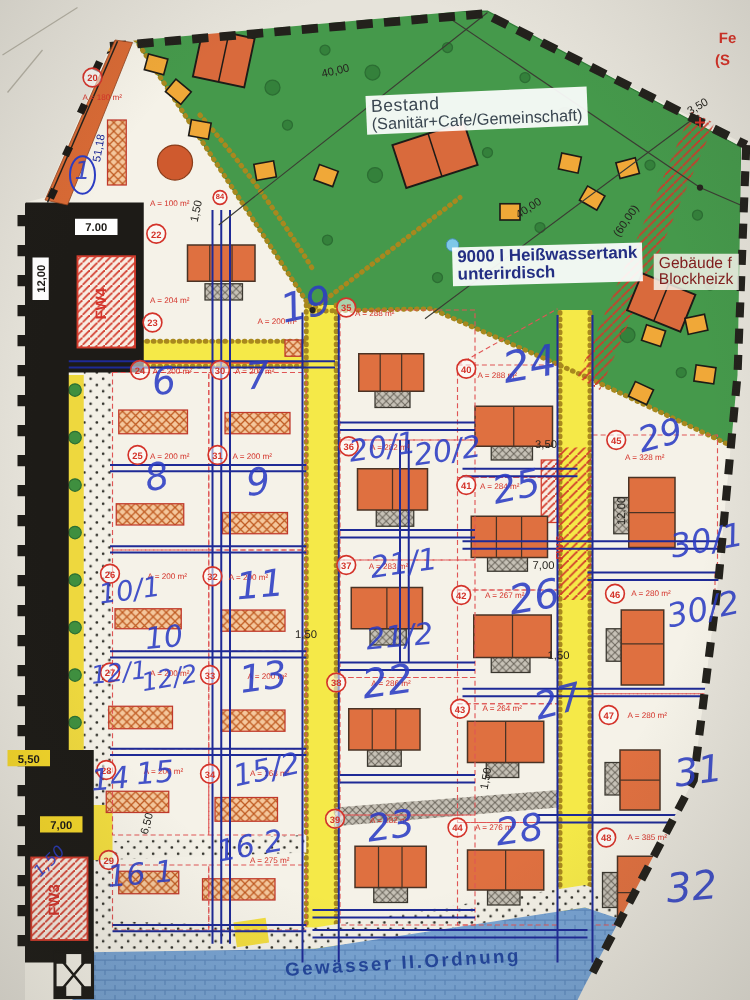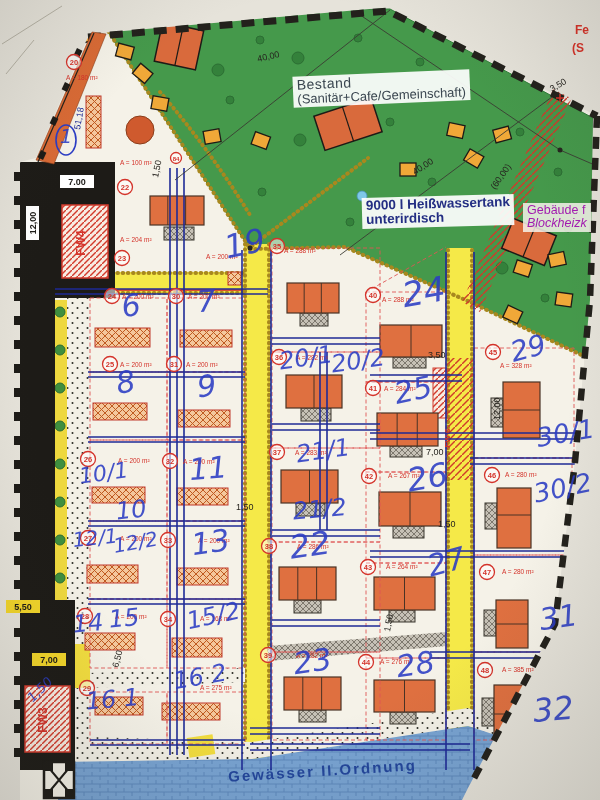--- a/index.html
+++ b/index.html
@@ -7,23 +7,23 @@
          font-family:"Liberation Sans",sans-serif;}
   #plan-svg{position:absolute;left:0;top:0;}
   .ovl{position:absolute;white-space:nowrap;}
   .wlabel{background:rgba(255,255,255,.92);padding:1px 4px 2px 4px;line-height:1.05;}
   #bestand{left:293px;top:73px;transform:rotate(-2.5deg);color:#3a4650;}
   #bestand .l1{font-size:14px;letter-spacing:.5px;}
   #bestand .l2{font-size:13px;}
   #tank{left:362px;top:196px;transform:rotate(-1.5deg);color:#232e83;font-weight:bold;}
   #tank .l1{font-size:13.5px;}
   #tank .l2{font-size:13.5px;}
-  #gebaeude{left:523px;top:203px;color:#a21caf;background:rgba(244,242,234,.85);}
+  #gebaeude{left:523px;top:203px;color:#7f1d1d;background:rgba(244,242,234,.85);}
   #gebaeude .l1{font-size:12.5px;}
-  #gebaeude .l2{font-size:12.5px;font-style:italic;}
+  #gebaeude .l2{font-size:12.5px;}
   #watertext{left:228px;top:762px;transform:rotate(-3.5deg);color:#17378f;
              font-size:15px;letter-spacing:2px;font-weight:bold;opacity:.85;}
 </style>
 </head>
 <body>
 
 <div id="stage">
 
 <svg id="plan-svg" width="600" height="800" viewBox="0 0 600 800">
   <defs>

